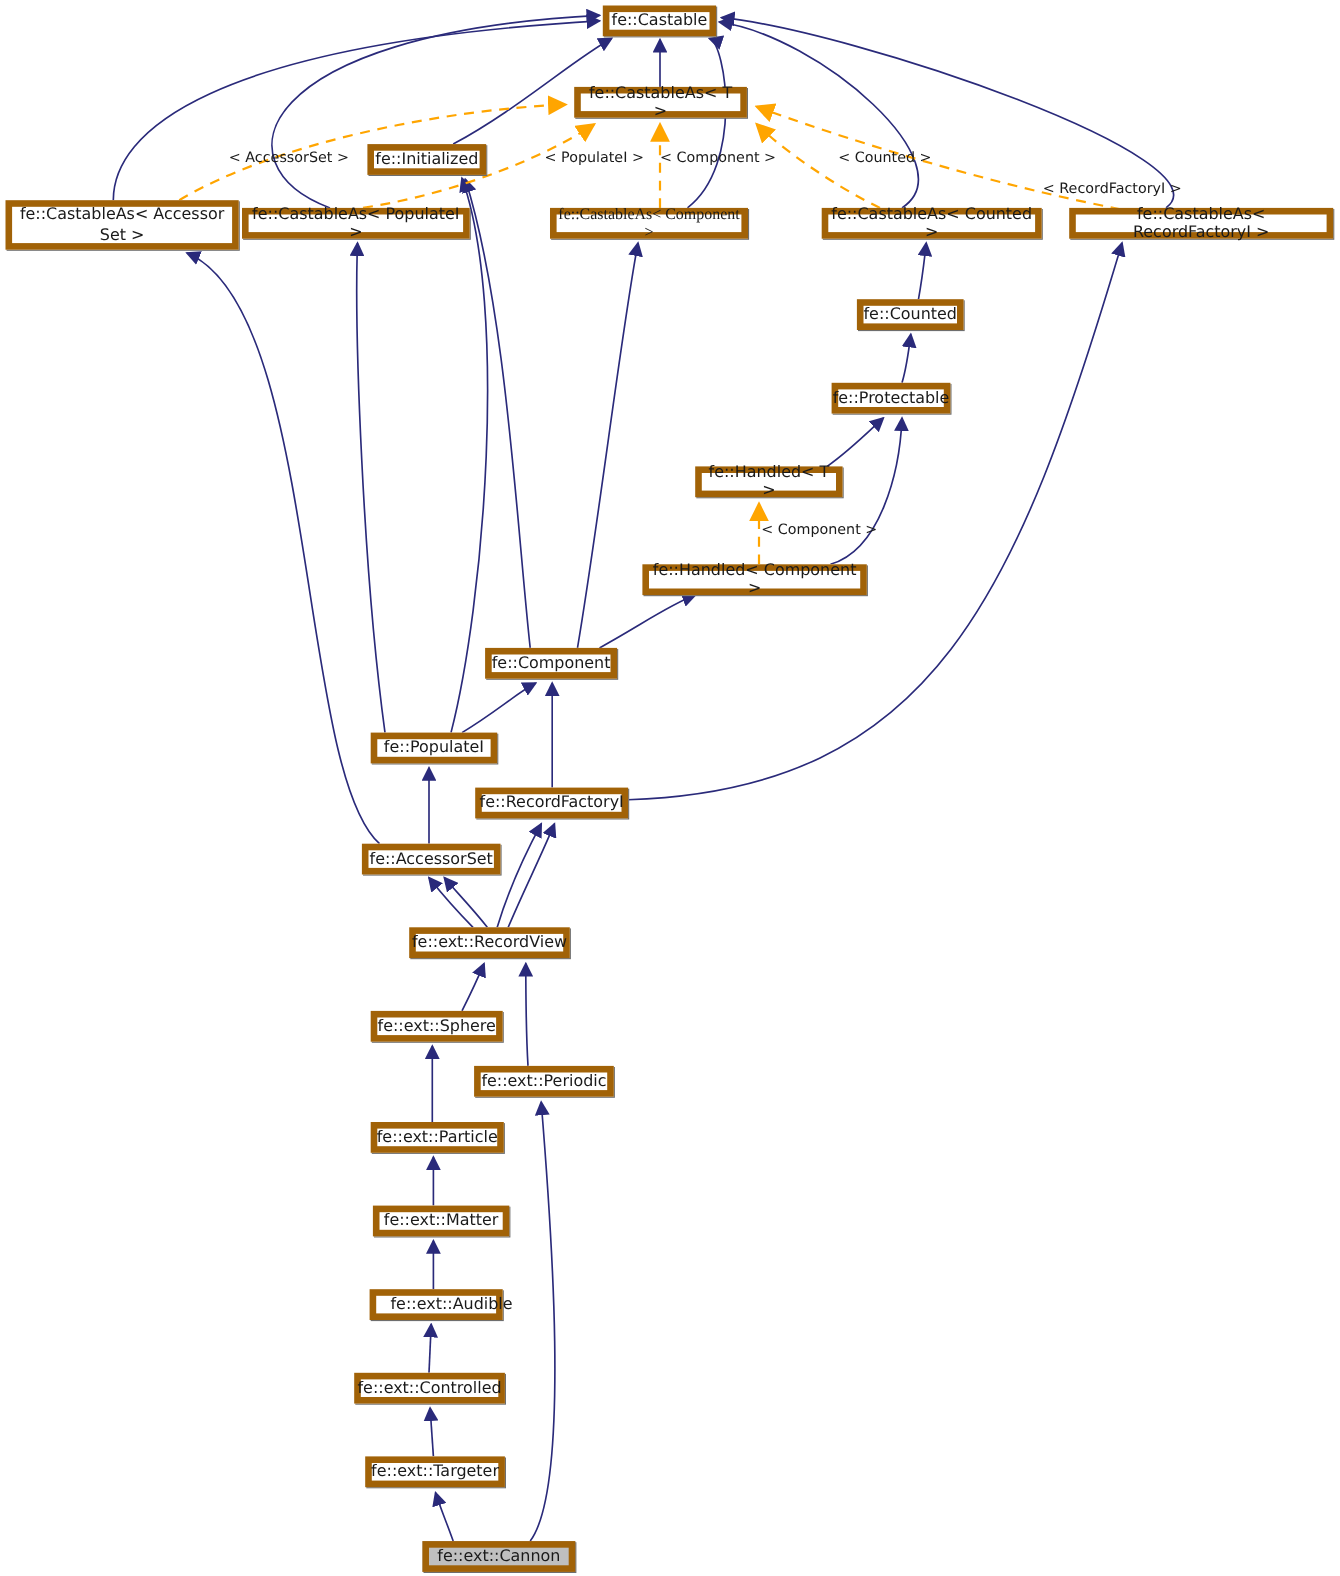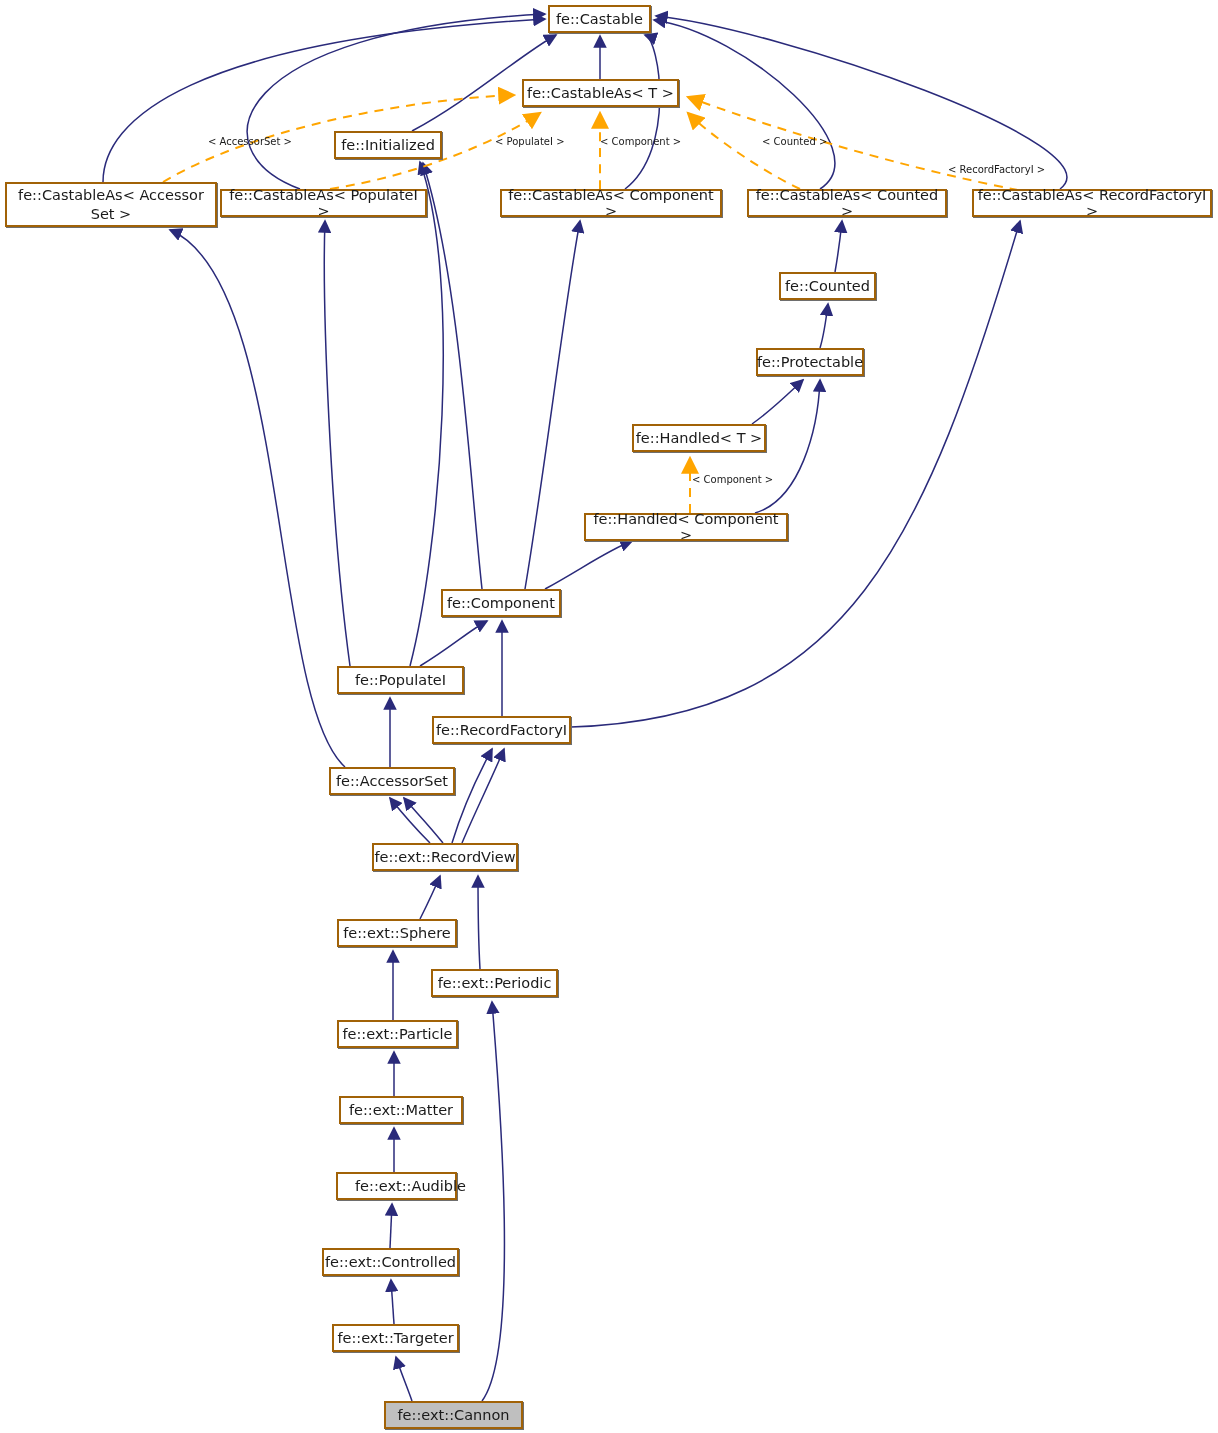--- a/index.html
+++ b/index.html
@@ -8,42 +8,42 @@
     font-family:"DejaVu Sans","Liberation Sans",sans-serif;
     width:1218px;height:1433px;
     position:relative;overflow:hidden;
   }
   #diagram{position:absolute;left:0;top:0;width:1218px;height:1433px;}
   svg#edges{position:absolute;left:0;top:0;width:1218px;height:1433px;}
 
   .node{
     position:absolute;
     box-sizing:border-box;
-    border:2px solid #a16207;
+    border:6px solid #a16207;
     background:#ffffff;
     color:#1a1a1a;
     font-size:14.5px;
     line-height:1.12;
     display:flex;
     align-items:center;
     justify-content:center;
     text-align:center;
     white-space:pre-line;
     z-index:5;
     box-shadow:1px 1px 0 0 #6e6e6e;
   }
   .node.highlight{
     background:#bfbfbf;
   }
   .node.two-line{
     line-height:1.25;
   }
   .edge-label{
     position:absolute;
-    font-size:10px;
+    font-size:13px;
     color:#1a1a1a;
     white-space:nowrap;
     z-index:4;
     background:transparent;
   }
 </style>
 </head>
 <body>
 
 <div id="diagram">
@@ -147,37 +147,37 @@
 
   <div class="node" style="left:522px;top:79px;width:157px;height:28px;">fe::CastableAs&lt; T &gt;</div>
 
   <div class="node" style="left:334px;top:131px;width:108px;height:28px;">fe::Initialized</div>
 
   <div class="node two-line" style="left:5px;top:182px;width:212px;height:45px;">fe::CastableAs&lt; Accessor
 Set &gt;</div>
 
   <div class="node" style="left:220px;top:189px;width:207px;height:28px;">fe::CastableAs&lt; PopulateI &gt;</div>
 
-  <div class="node" style="left:500px;top:189px;width:222px;height:28px;">fe::CastableAs&lt; Component &gt;</div>
+  <div class="node" style="left:500px;top:189px;width:180px;height:28px;font-family:Liberation Serif, serif;">fe::CastableAs&lt; Component &gt;</div>
 
   <div class="node" style="left:747px;top:189px;width:200px;height:28px;">fe::CastableAs&lt; Counted &gt;</div>
 
   <div class="node" style="left:972px;top:189px;width:240px;height:28px;">fe::CastableAs&lt; RecordFactoryI &gt;</div>
 
   <div class="node" style="left:779px;top:272px;width:97px;height:28px;">fe::Counted</div>
 
   <div class="node" style="left:756px;top:348px;width:108px;height:28px;">fe::Protectable</div>
 
   <div class="node" style="left:632px;top:424px;width:134px;height:28px;">fe::Handled&lt; T &gt;</div>
 
   <div class="node" style="left:584px;top:513px;width:204px;height:28px;">fe::Handled&lt; Component &gt;</div>
 
   <div class="node" style="left:441px;top:589px;width:120px;height:28px;">fe::Component</div>
 
-  <div class="node" style="left:337px;top:666px;width:127px;height:28px;">fe::PopulateI</div>
+  <div class="node" style="left:337px;top:666px;width:115px;height:28px;">fe::PopulateI</div>
 
   <div class="node" style="left:432px;top:716px;width:139px;height:28px;">fe::RecordFactoryI</div>
 
   <div class="node" style="left:329px;top:767px;width:126px;height:28px;">fe::AccessorSet</div>
 
   <div class="node" style="left:372px;top:843px;width:146px;height:28px;">fe::ext::RecordView</div>
 
   <div class="node" style="left:337px;top:919px;width:120px;height:28px;">fe::ext::Sphere</div>
 
   <div class="node" style="left:431px;top:969px;width:127px;height:28px;">fe::ext::Periodic</div>

